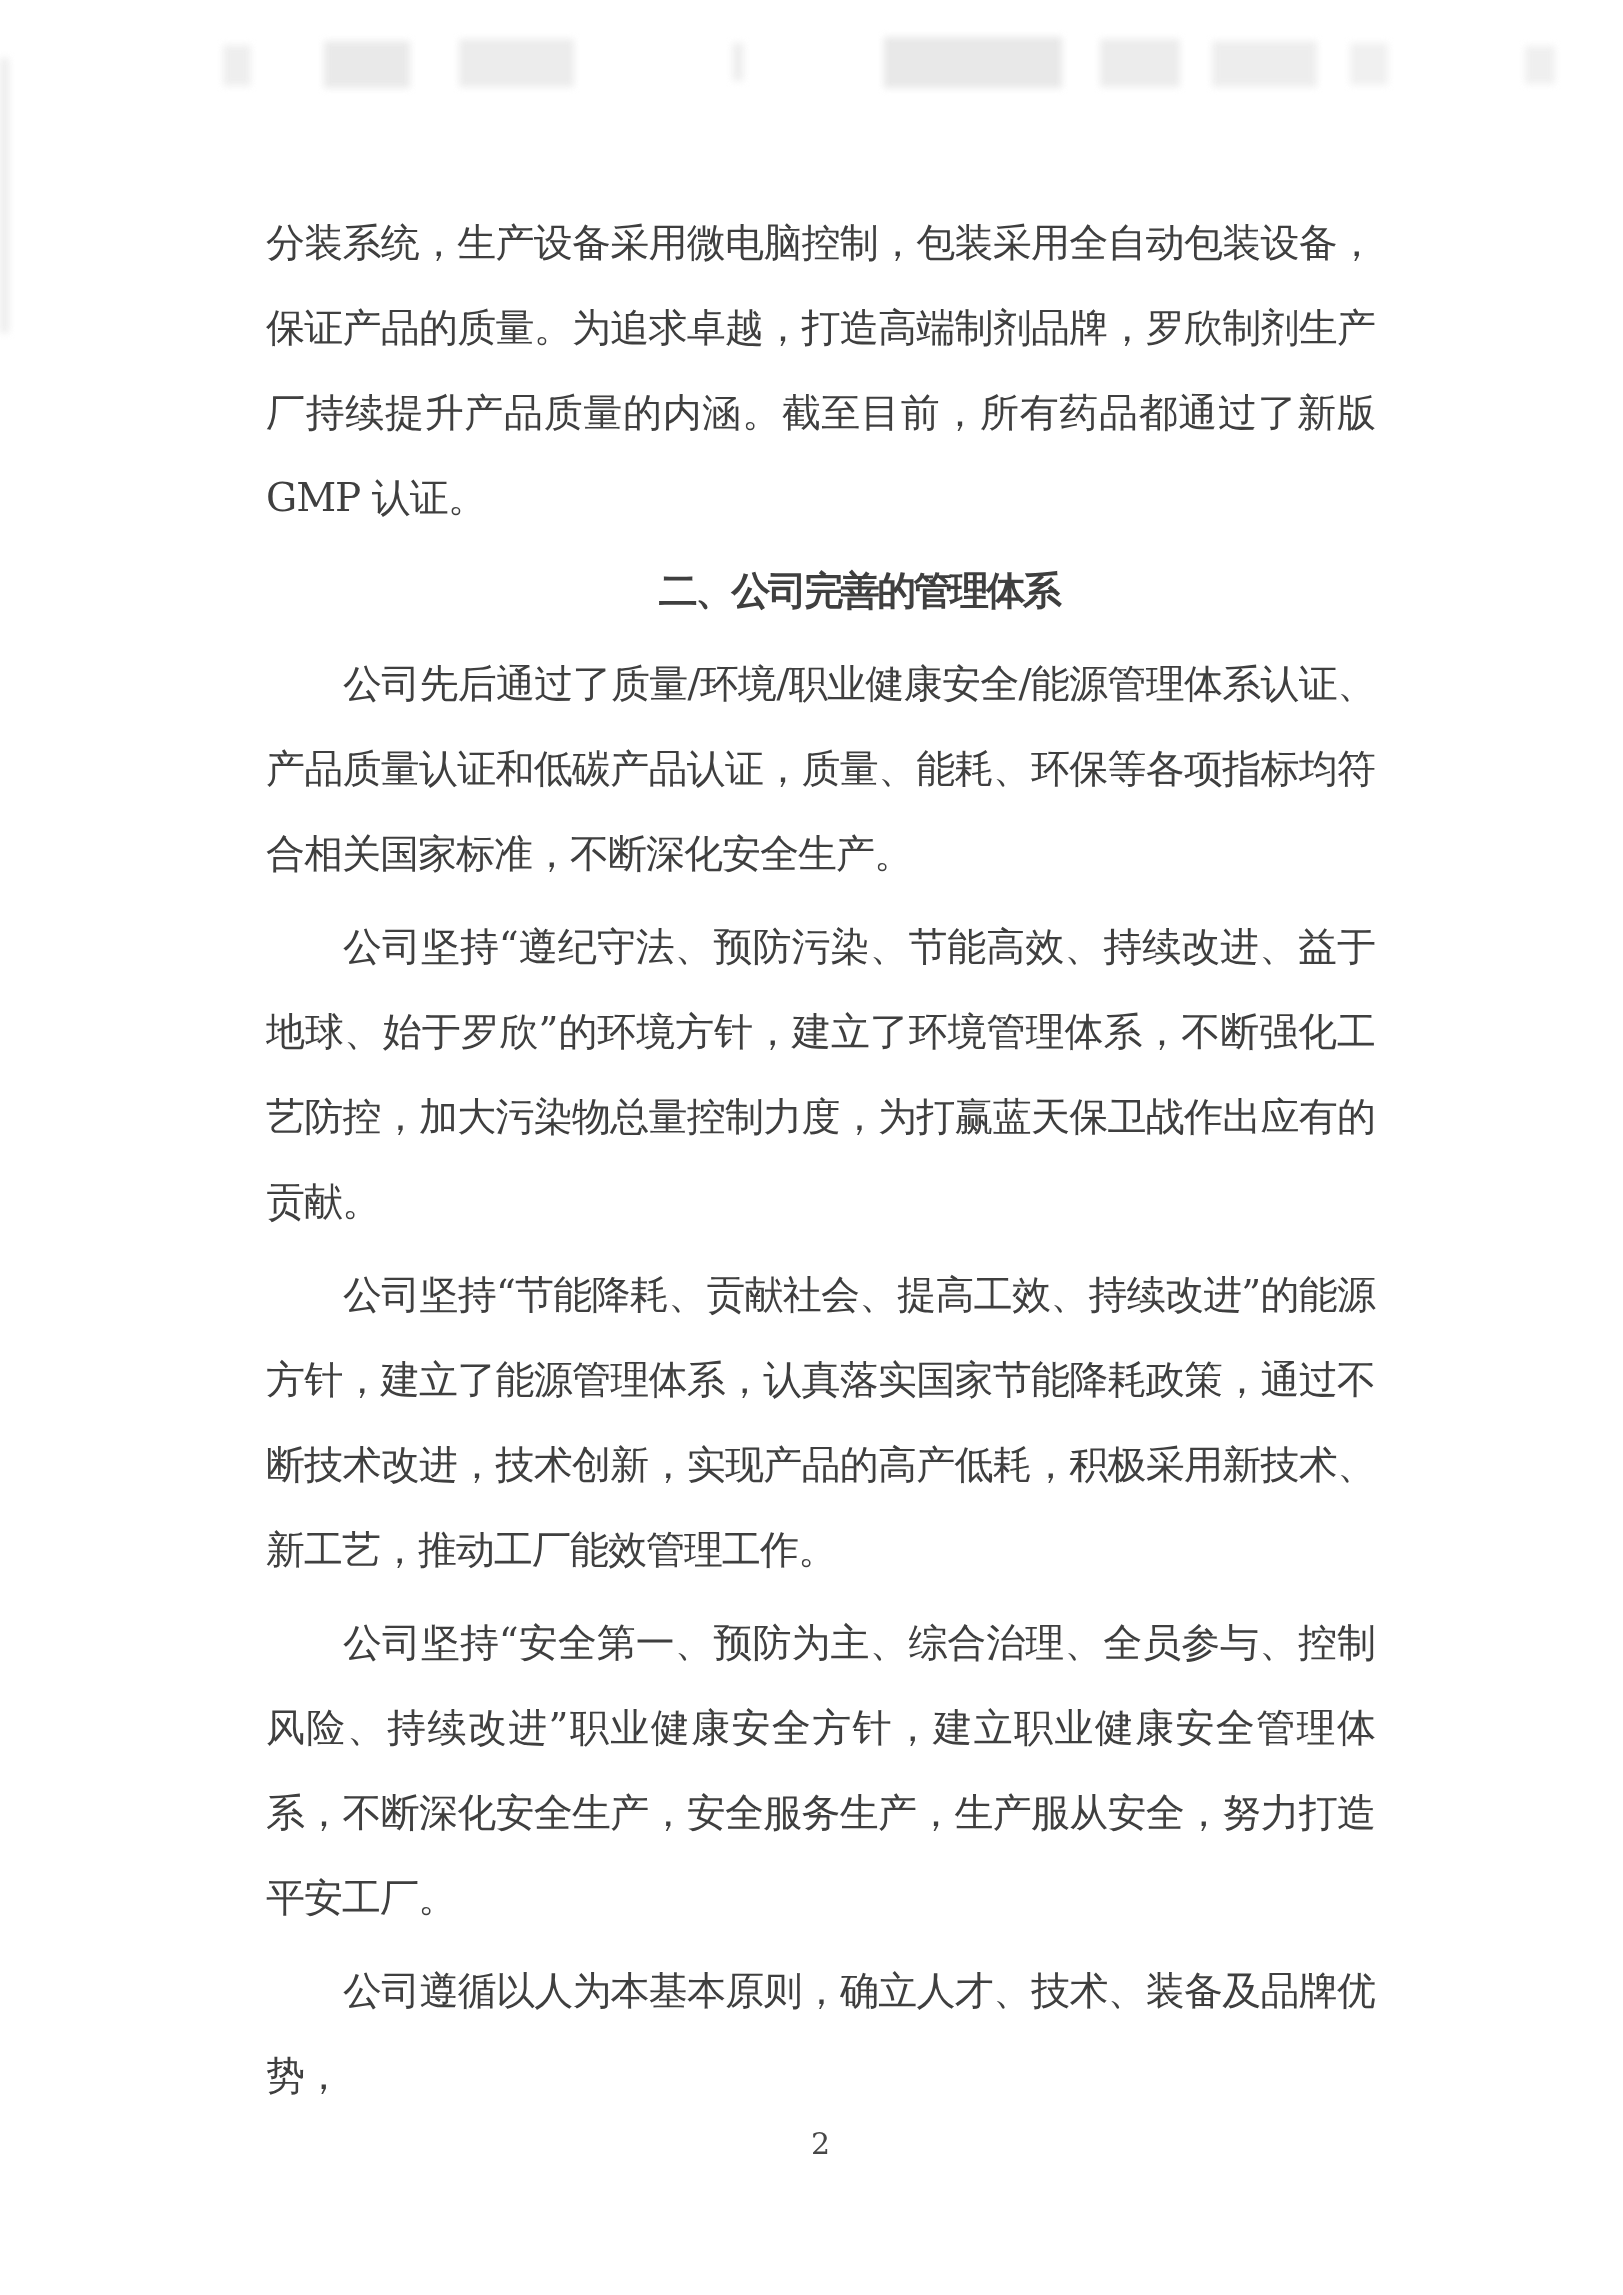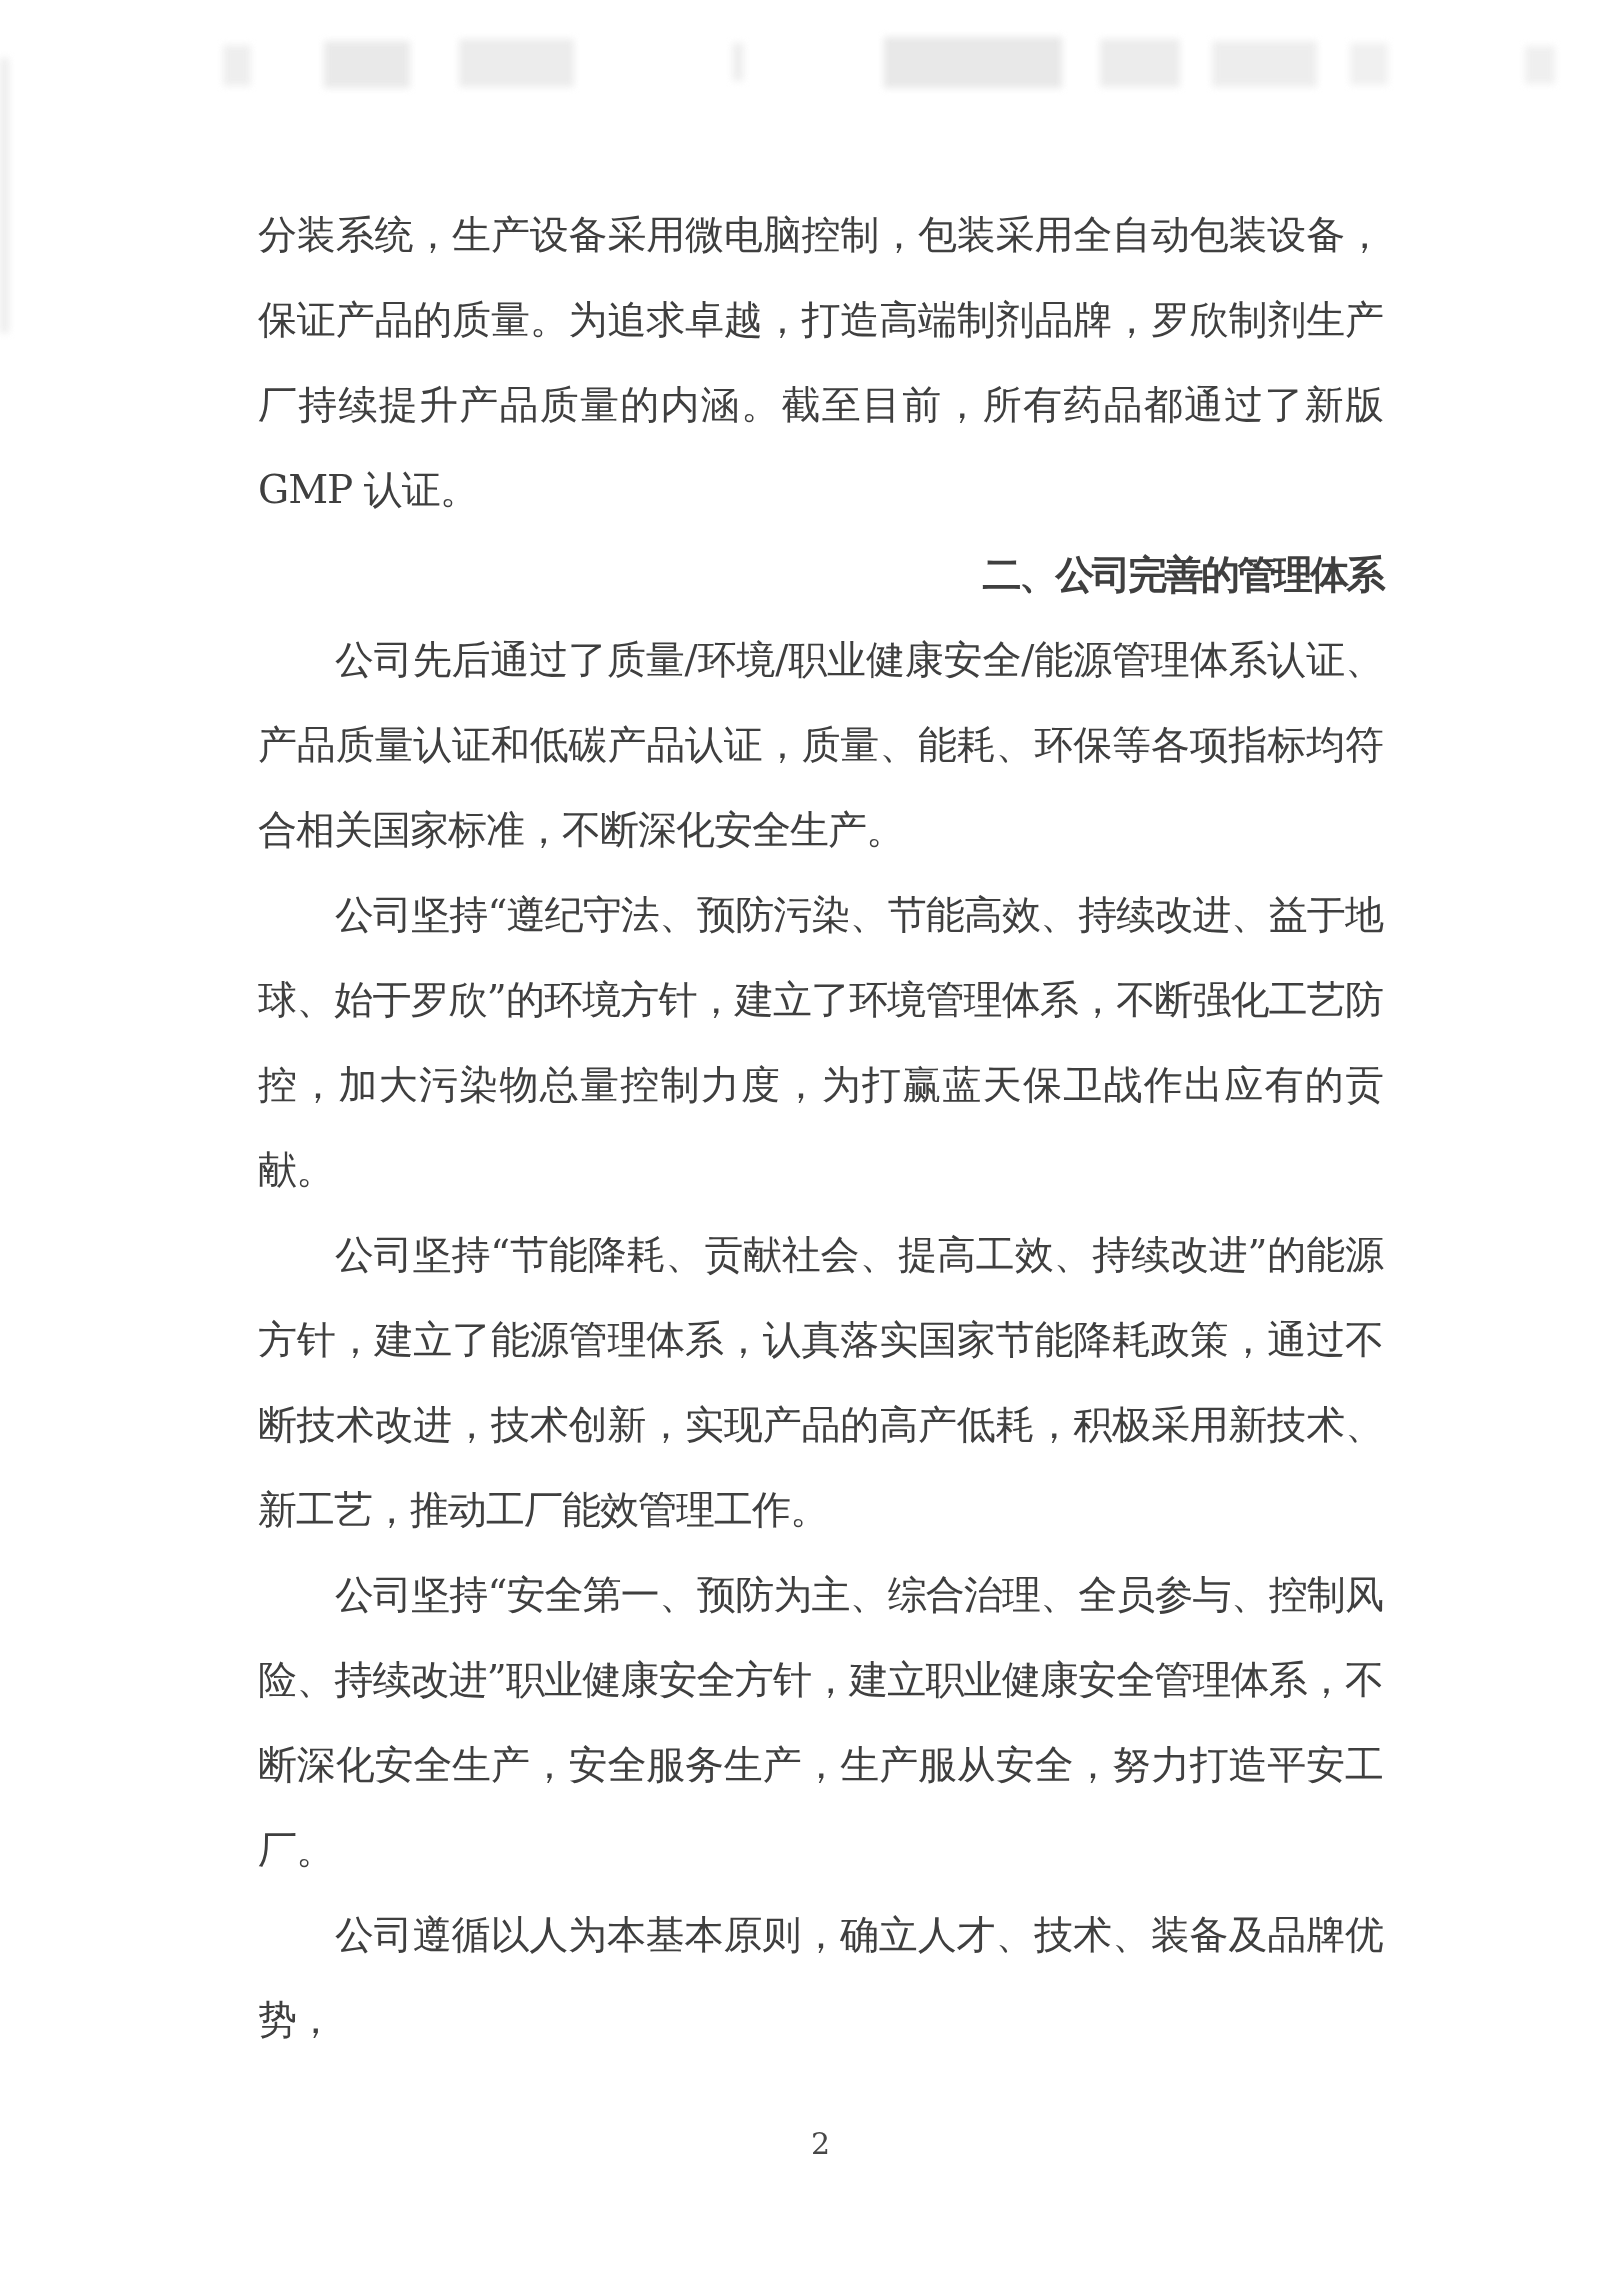--- a/index.html
+++ b/index.html
@@ -31,31 +31,31 @@
     left: 258px;
     top: 192px;
     width: 1125px;
     color: #3f3f3f;
     font-size: 39px;
     line-height: 85px;
     text-align: justify;
     letter-spacing: -1px;
   }
   .content p {
-    margin: 0;
+    margin: 8px;
     padding: 0;
     text-justify: inter-ideograph;
   }
   .content p.indent {
     text-indent: 77px;
   }
   .content p.heading {
     font-weight: 700;
     letter-spacing: -2.6px;
-    text-align: right;
+    text-align: center;
   }
   .page-number {
     position: absolute;
     left: 258px;
     width: 1125px;
     top: 2126px;
     text-align: center;
     font-size: 30px;
     color: #474747;
     letter-spacing: 0;

